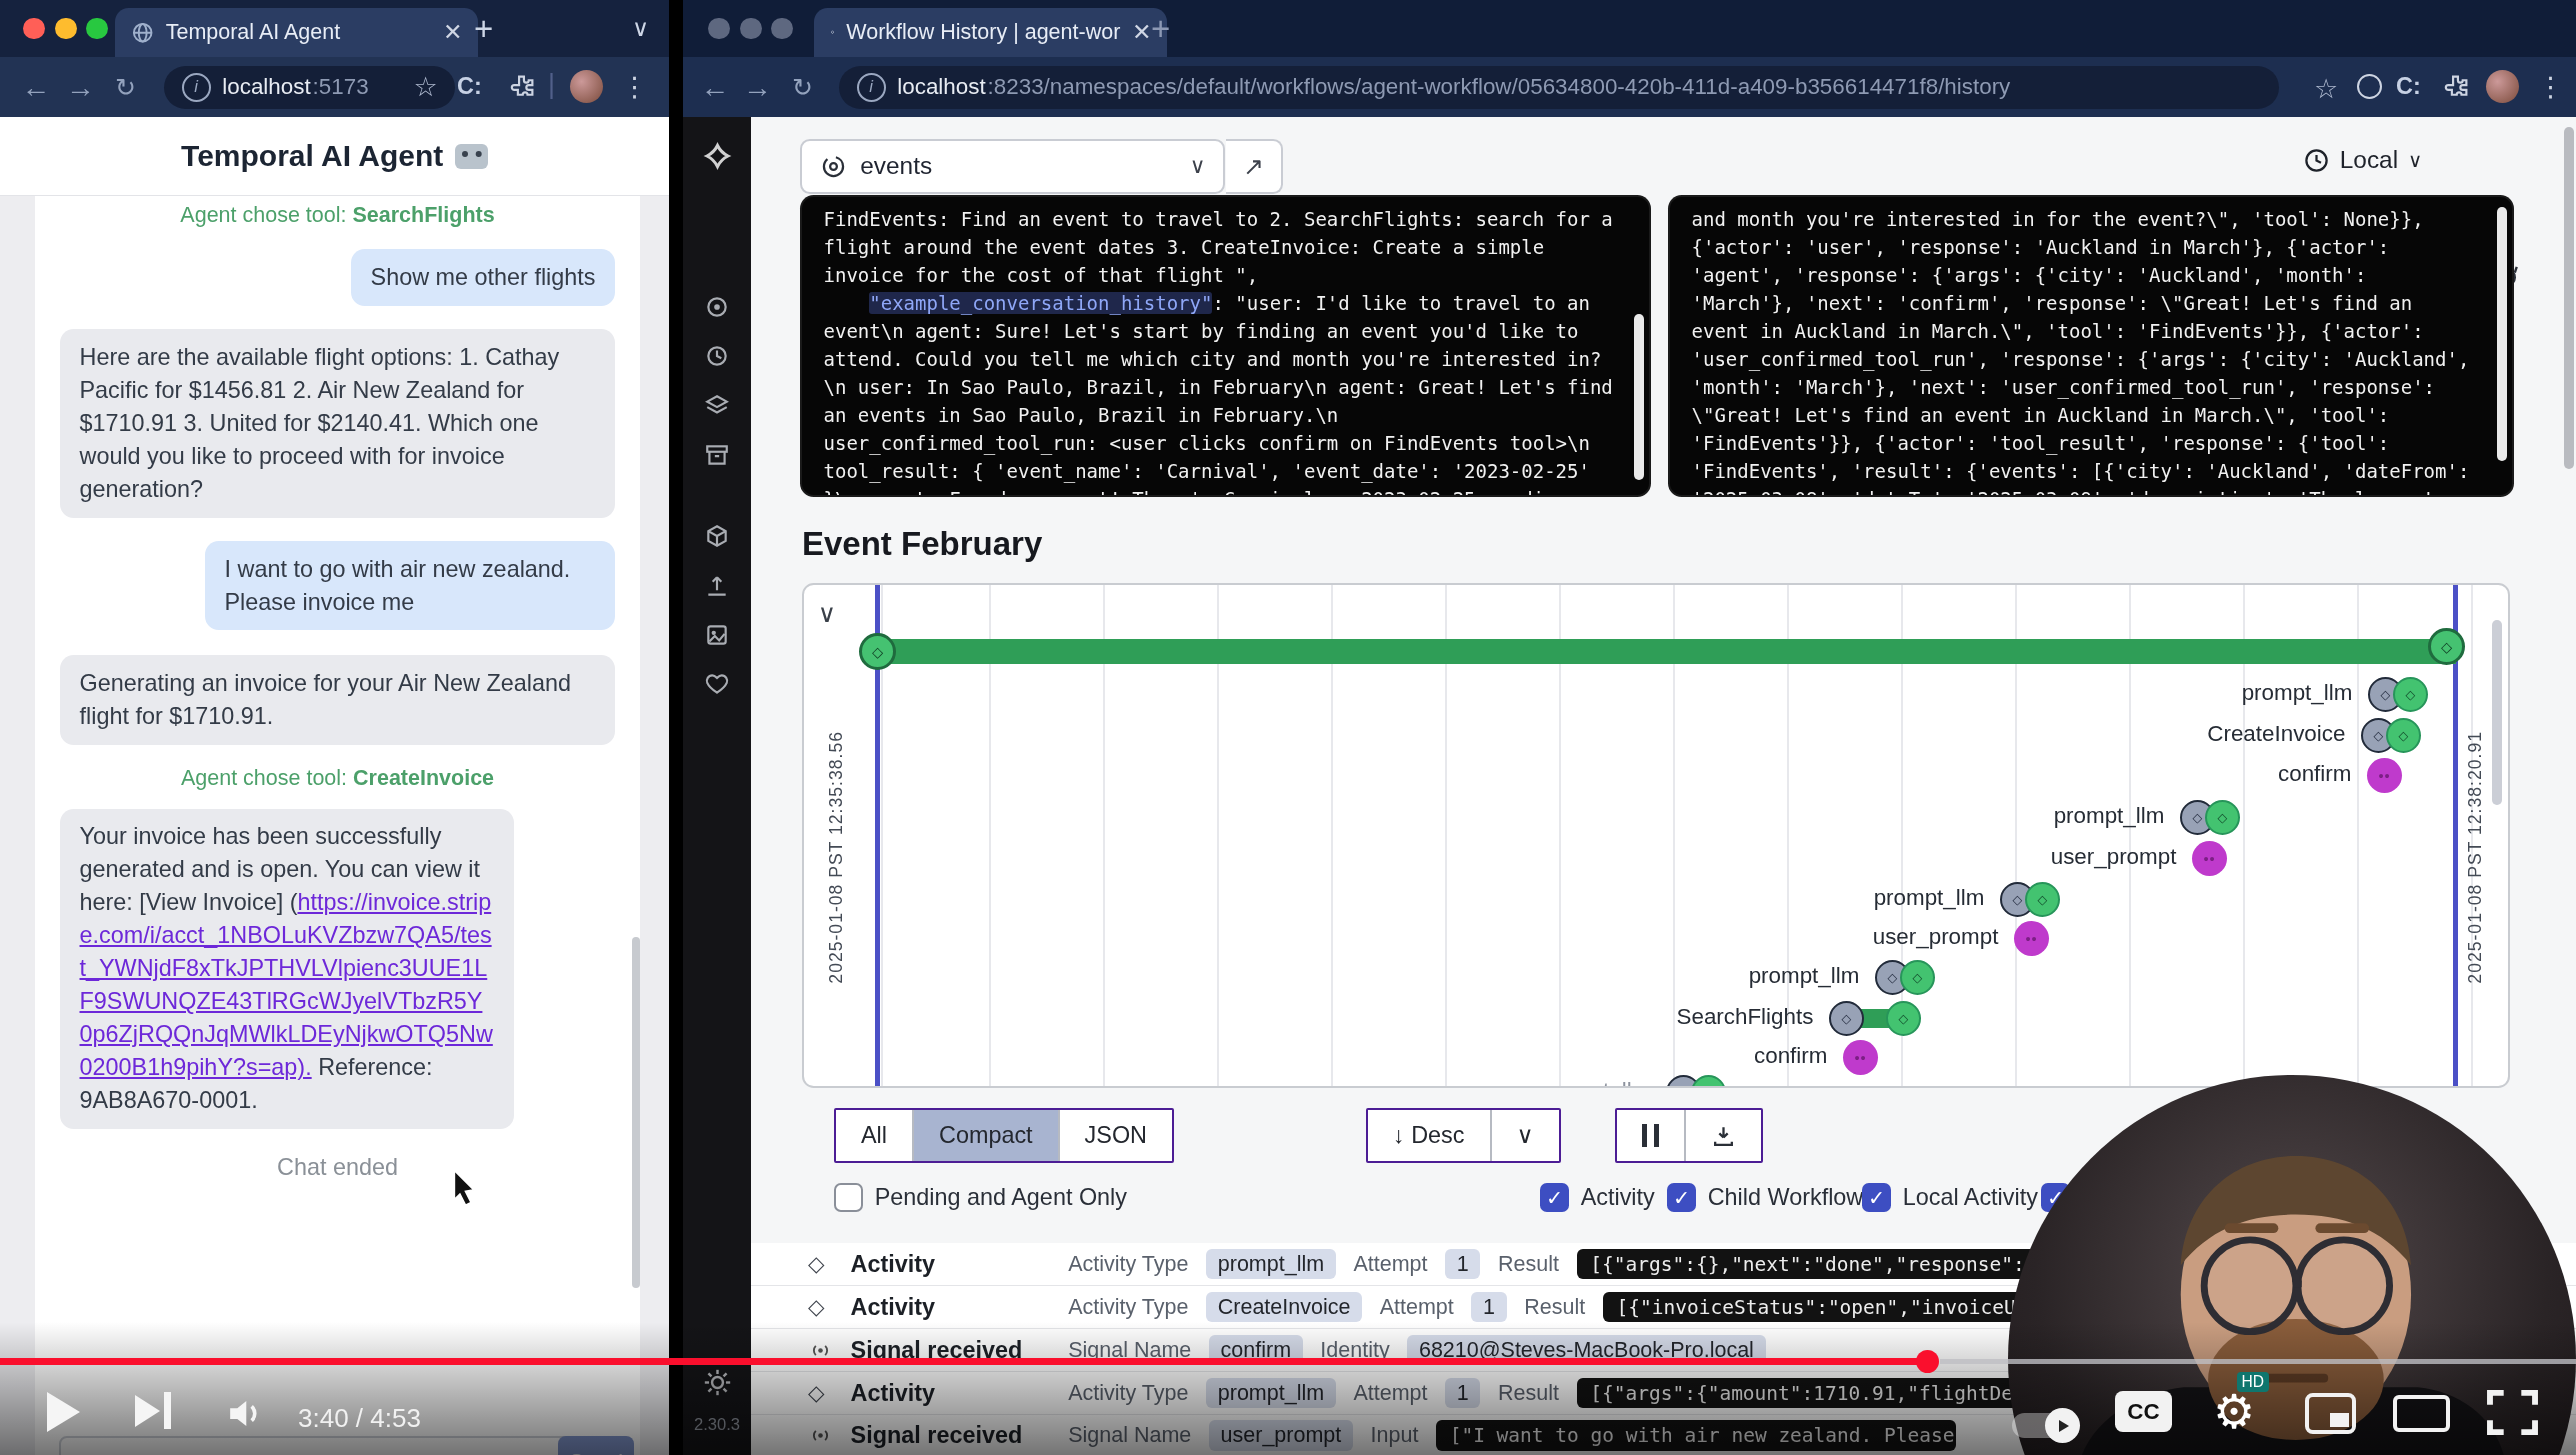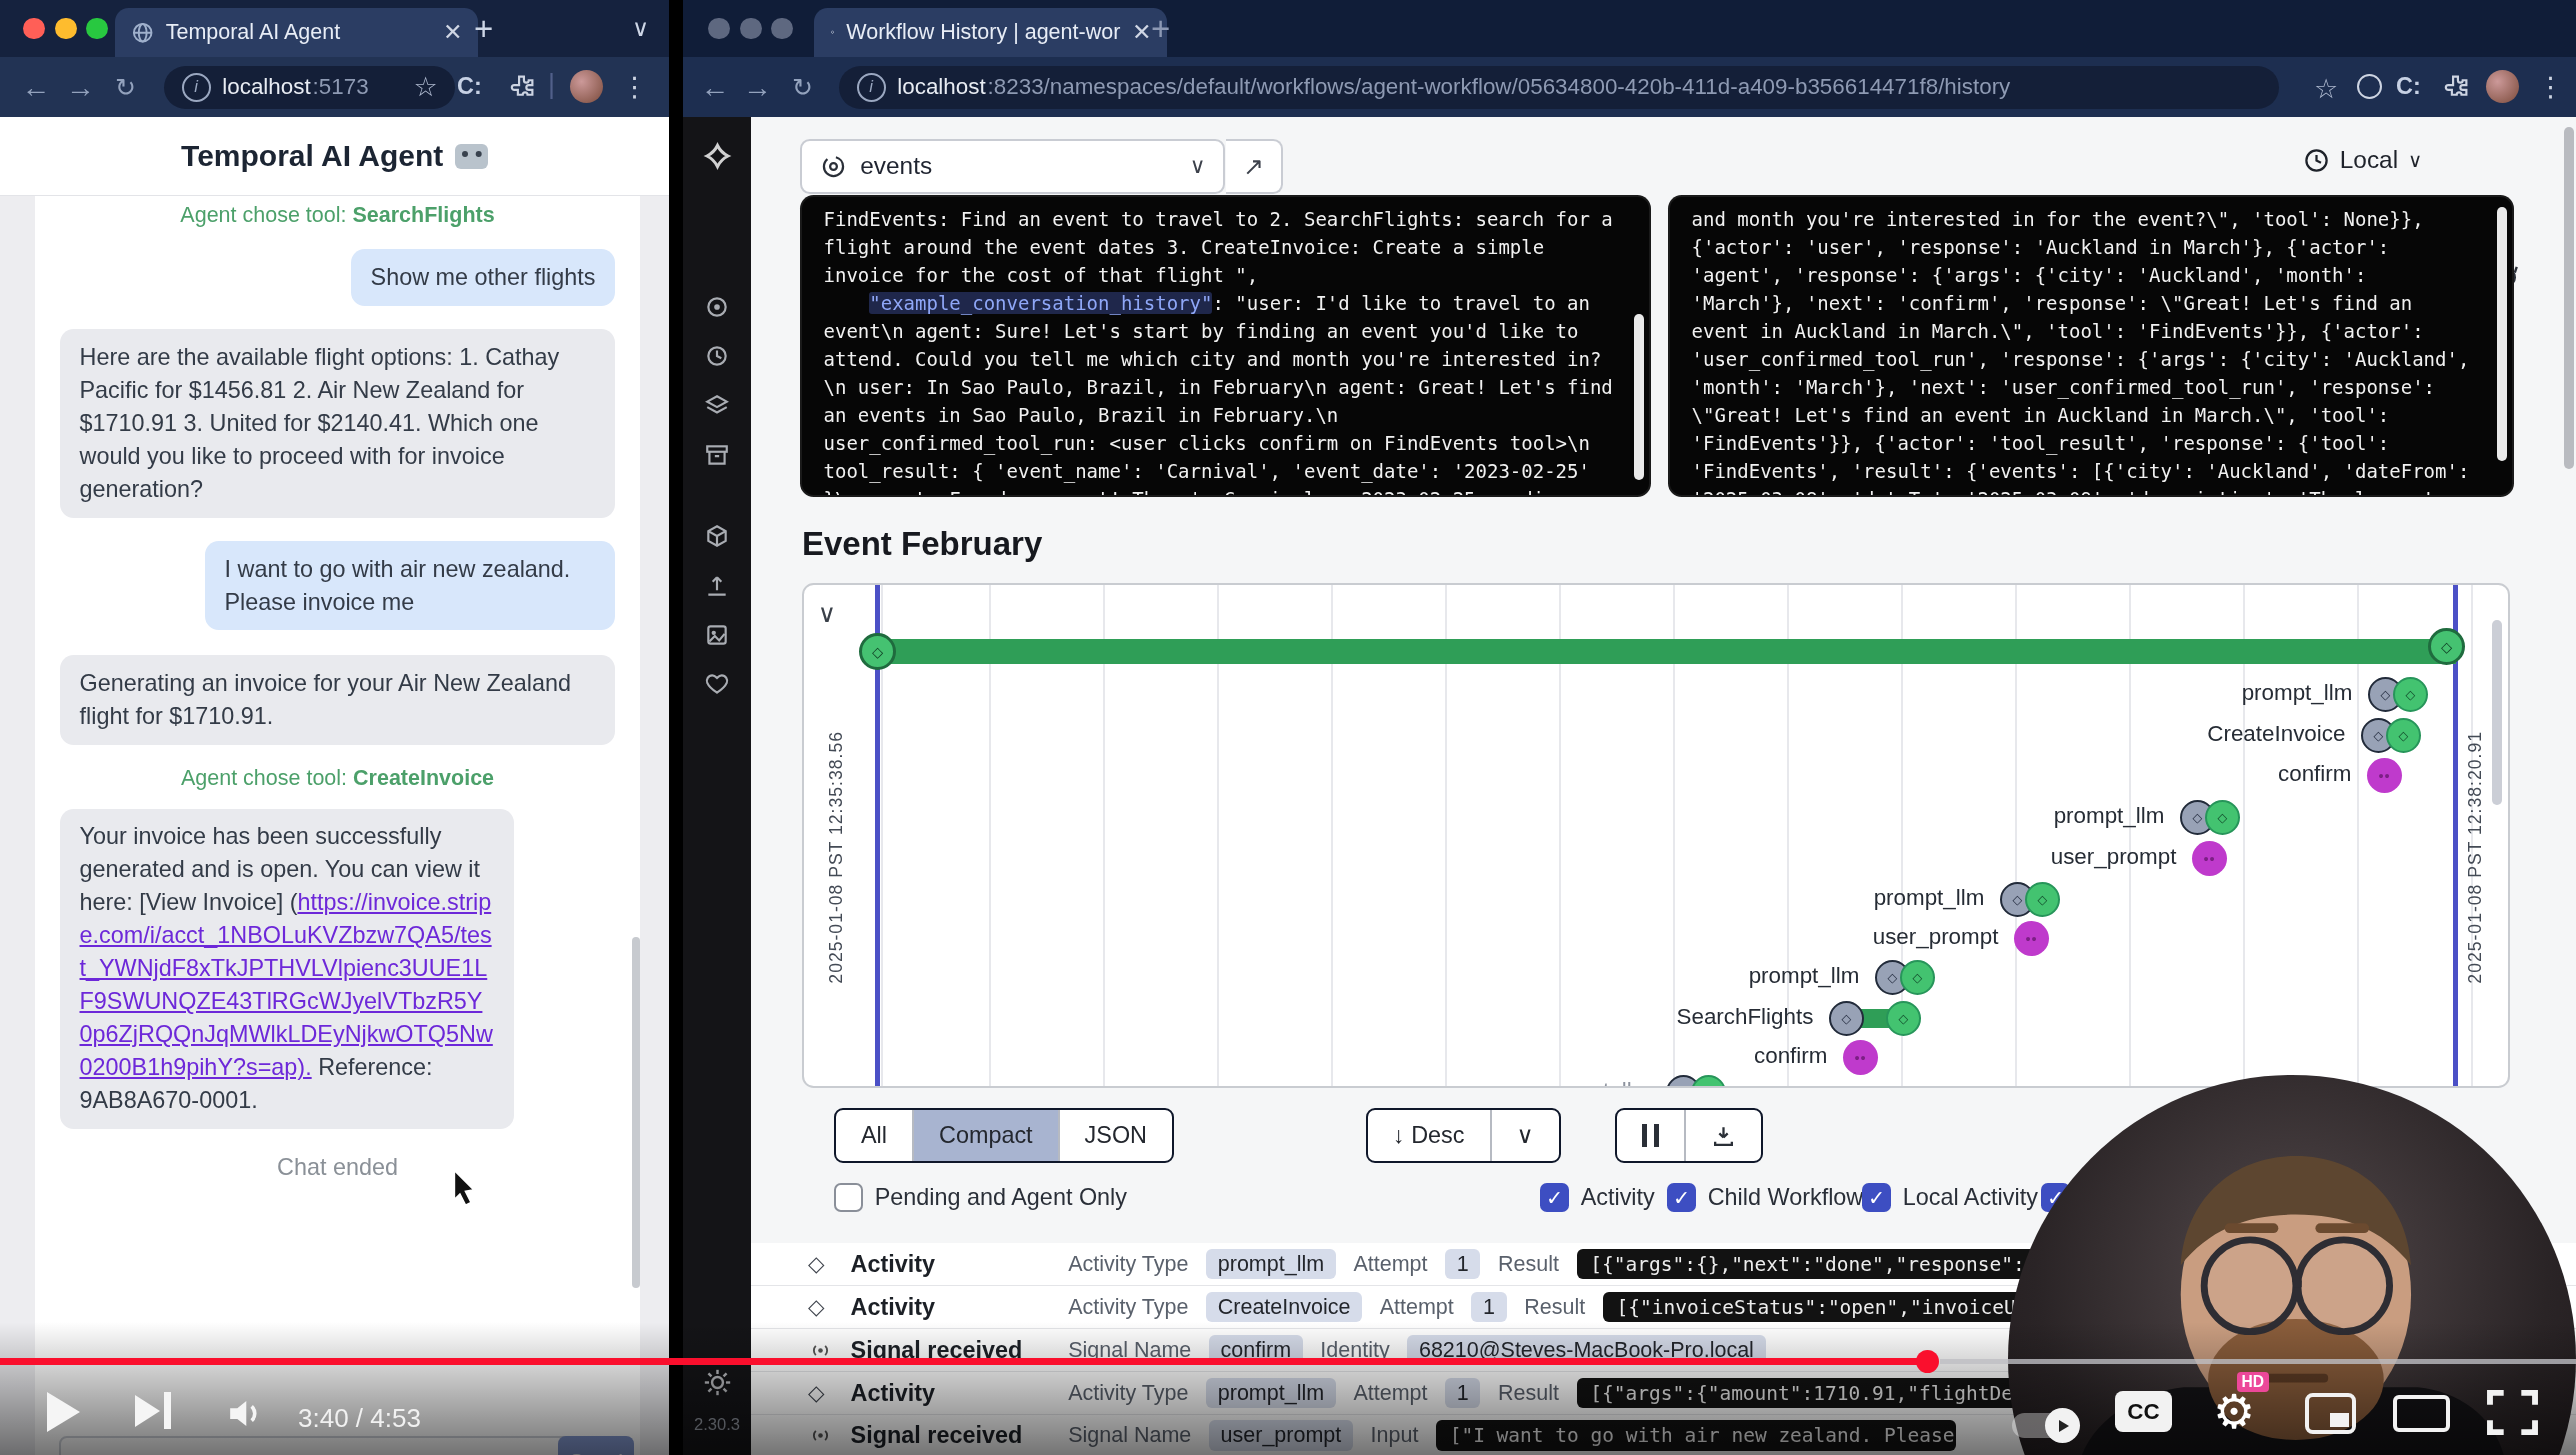--- a/index.html
+++ b/index.html
@@ -75,21 +75,21 @@
   .tlrow{position:absolute;height:35px}
   .tllabel{position:absolute;right:100%;top:2.9px;margin-right:15.6px;font-size:22.4px;color:#262c35;white-space:nowrap}
   .mgray,.mgreen,.msig{position:absolute;width:35px;height:35px;border-radius:50%;box-sizing:border-box;
           display:flex;align-items:center;justify-content:center;font-size:12.7px}
   .mgray{background:#98a2b6;border:2.9px solid #222b3a;color:#2a3346;z-index:2}
   .mgreen{background:#43c370;border:2.9px solid #27955a;color:#14512e;z-index:3}
   .msig{background:#bf3acc;color:#7c1f85;font-size:14.6px;letter-spacing:1px}
   .connector{position:absolute;top:7.8px;height:19.5px;background:#2f9e57;z-index:1}
   .tlscroll{position:absolute;right:5.9px;top:35px;width:9.8px;height:185px;border-radius:4.9px;background:#cbced6}
 
-  .seg{position:absolute;display:flex;border:2px solid #0f172a;border-radius:9px;overflow:hidden;background:#fff;height:55px;box-sizing:border-box}
+  .seg{position:absolute;display:flex;border:2px solid #4c1d95;border-radius:2px;overflow:hidden;background:#fff;height:55px;box-sizing:border-box}
   .seg>div{padding:0 25px;line-height:51px;font-size:23.4px;color:#23272e;border-right:2px solid #b6bac2}
   .seg>div:last-child{border-right:none}
   .seg .sel{background:#a8b4d0}
   .chkrow{position:absolute;display:flex;align-items:center;gap:11.7px;font-size:23.4px;color:#2a2f38}
   .chk{width:29px;height:29px;border-radius:6.8px;box-sizing:border-box}
   .chk.off{border:2px solid #8a8f99;background:#fff}
   .chk.on{background:#3d4ec2;color:#fff;display:flex;align-items:center;justify-content:center;font-size:20.5px}
 
   .evrow{position:absolute;left:68px;right:0;height:43px;background:#fff;border-bottom:1px solid #e4e5e8;
          display:flex;align-items:center;gap:17.6px;padding-left:57px;box-sizing:border-box}
@@ -108,21 +108,21 @@
   .vgrad{position:absolute;left:0;right:0;top:1322px;height:134px;z-index:56;
          background:linear-gradient(rgba(0,0,0,0),rgba(0,0,0,.55))}
   .prog-red{position:absolute;left:0;top:1358px;width:1918px;height:6.8px;background:#fa0f2d;z-index:60}
   .prog-dot{position:absolute;left:1916px;top:1350px;width:23.4px;height:23.4px;border-radius:50%;background:#fa0f2d;z-index:60}
   .prog-rest{position:absolute;left:1940px;top:1359px;right:0;height:4.9px;background:rgba(190,190,195,.8);z-index:60}
   .vctl{position:absolute;z-index:70;color:#fff}
   .playtri{width:0;height:0;border-left:33px solid #f5f5f5;border-top:20.5px solid transparent;border-bottom:20.5px solid transparent}
   .vtime{font-size:26px;color:#f1f1f1}
   .ccbox{width:57px;height:41px;background:#f2f2f2;border-radius:7.8px;color:#111;font-weight:bold;font-size:22.4px;
          display:flex;align-items:center;justify-content:center}
-  .hdbadge{position:absolute;right:-13.7px;top:-11.7px;background:#ec4899;color:#fff;font-size:15.6px;font-weight:bold;
+  .hdbadge{position:absolute;right:-13.7px;top:-11.7px;background:#0f766e;color:#fff;font-size:15.6px;font-weight:normal;
            border-radius:3.9px;padding:1px 4.9px}
   .minip{width:51px;height:41px;border:4.9px solid #f2f2f2;border-radius:7.8px;box-sizing:border-box;position:relative}
   .minip:before{content:"";position:absolute;right:2.9px;bottom:2.9px;width:19.5px;height:14.6px;background:#f2f2f2}
   .theater{width:57px;height:37px;border:4.9px solid #f2f2f2;border-radius:5.9px;box-sizing:border-box}
   .bluefab{position:absolute;left:2500px;top:1380px;width:55px;height:55px;background:#3d50cc;border-radius:11.7px;z-index:45}
   .cursor{position:absolute;z-index:80}
 </style>
 </head>
 <body>
 

